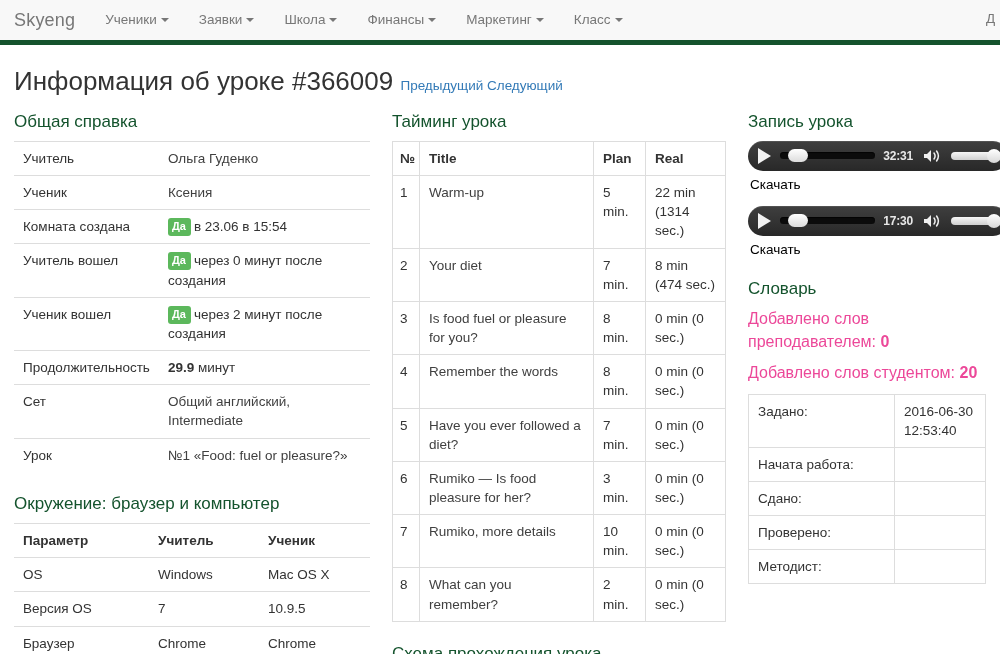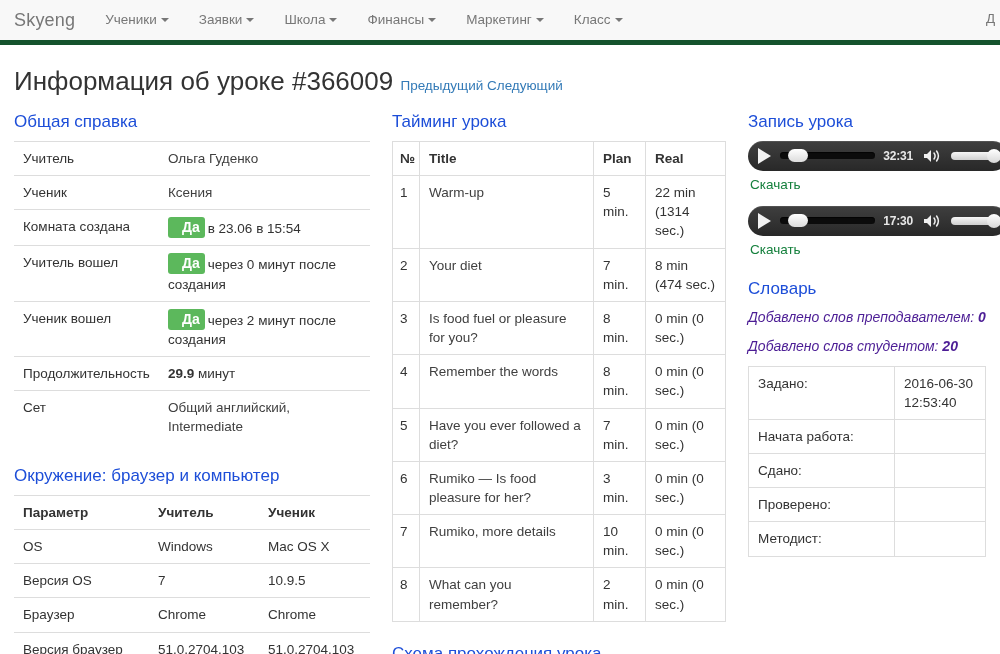--- a/index.html
+++ b/index.html
@@ -75,21 +75,21 @@
   h1.page-title .nav-links {
     font-size: 13.5px;
     color: #337ab7;
     vertical-align: baseline;
   }
   h1.page-title a.sub { color: #337ab7; text-decoration: none; cursor: pointer; }
 
   h3.section-title {
     font-size: 17px;
     font-weight: normal;
-    color: #1d4ed8;
+    color: #14532d;
     margin: 0 0 9px 0;
     line-height: 1.2;
   }
   h3.section-title.spaced { margin-top: 22px; }
 
   .columns { display: flex; align-items: flex-start; }
   .col-left  { width: 356px; flex: 0 0 356px; }
   .col-mid   { width: 356px; flex: 0 0 356px; padding-left: 22px;}
   .col-right { flex: 1 1 auto; padding-left: 22px; min-width: 0; }
 
@@ -113,24 +113,24 @@
     border: 1px solid #dddddd;
   }
   table.tbl th { font-weight: bold; color: #333; }
   .lnk { color: #404040; text-decoration: none; cursor: pointer; }
   .bold { font-weight: bold; }
 
   .badge-yes {
     display: inline-block;
     background: #5cb85c;
     color: #ffffff;
-    font-size: 14px;
+    font-size: 11px;
     font-weight: bold;
     line-height: 1;
-    padding: 3px 5px 4px 14px;
+    padding: 3px 5px 4px 4px;
     border-radius: 3px;
     vertical-align: 1px;
     margin-right: 3px;
   }
 
   
   .tbl-general td:first-child { width: 128px; }
 
   
   .tbl-env th:nth-child(1), .tbl-env td:nth-child(1) { width: 135px; }
@@ -213,33 +213,32 @@
   }
   .ap-vol-knob {
     position: absolute;
     right: -2px; top: -3px;
     width: 14px; height: 14px;
     background: linear-gradient(#ffffff, #d8d8d8);
     border-radius: 50%;
   }
   .dl-link {
     display: block;
-    color: #15803d;
+    color: #000000;
     font-size: 13.5px;
     text-decoration: none;
     margin: 0 0 14px 2px;
     cursor: pointer;
   }
 
   .vocab-line {
-    font-size: 14px;
-    color: #4c1d95;
+    font-size: 16px;
+    color: #ec4899;
     margin: 0 0 9px 0;
     line-height: 1.4;
-    font-style: italic;
   }
 </style>
 </head>
 <body>
 
 <div class="navbar">
   <a class="brand">Skyeng</a>
   <div class="nav-items" id="nav-items">
       <a class="nav-item"><span>Ученики</span><span class="caret"></span></a>
       <a class="nav-item"><span>Заявки</span><span class="caret"></span></a>
@@ -288,20 +287,24 @@
               <td>Ученик вошел</td>
               <td><span class="badge-yes">Да</span><span>через 2 минут после создания</span></td>
             </tr>
             <tr>
               <td>Продолжительность</td>
               <td><span class="bold">29.9</span><span> минут</span></td>
             </tr>
             <tr>
               <td>Сет</td>
               <td><a class="lnk">Общий английский, Intermediate</a></td>
+            </tr>
+            <tr>
+              <td>Урок</td>
+              <td><a class="lnk">№1 «Food: fuel or pleasure?»</a></td>
             </tr>
           </tbody>
       </table>
 
       <h3 class="section-title spaced">Окружение: браузер и компьютер</h3>
       <table class="tbl tbl-env">
         <thead id="env-head">
             <tr>
               <th>Параметр</th>
               <th>Учитель</th>

